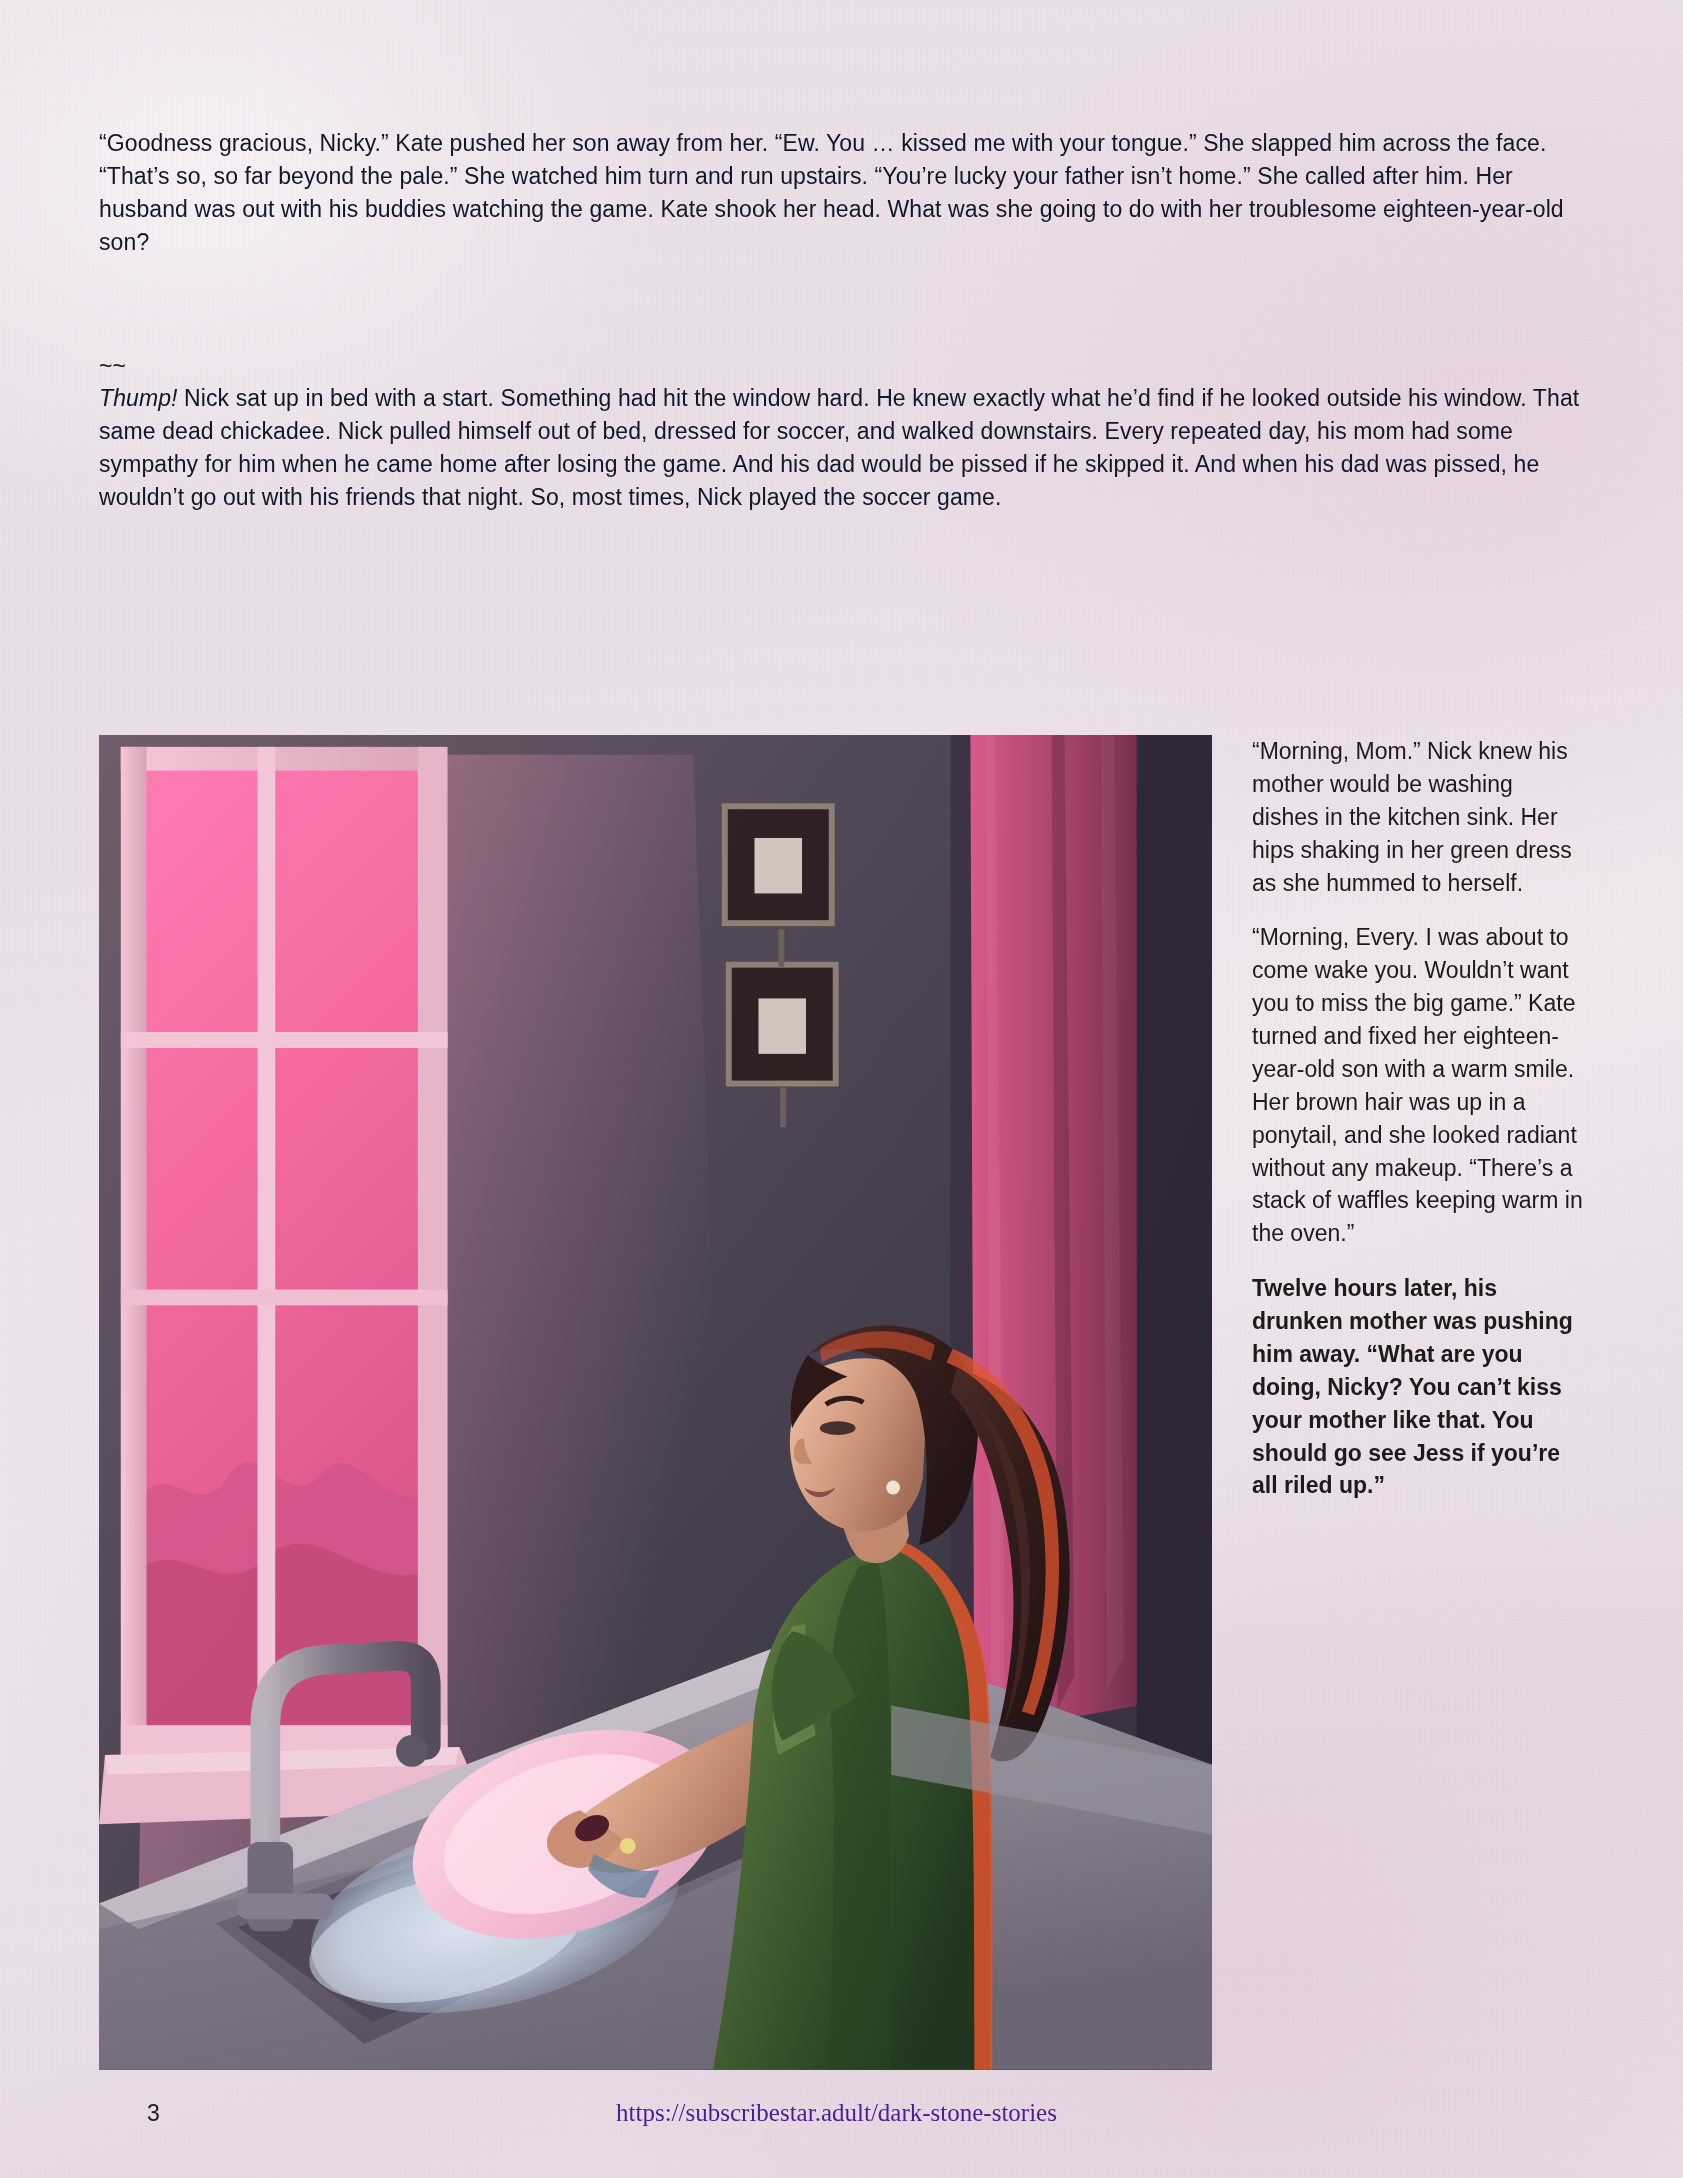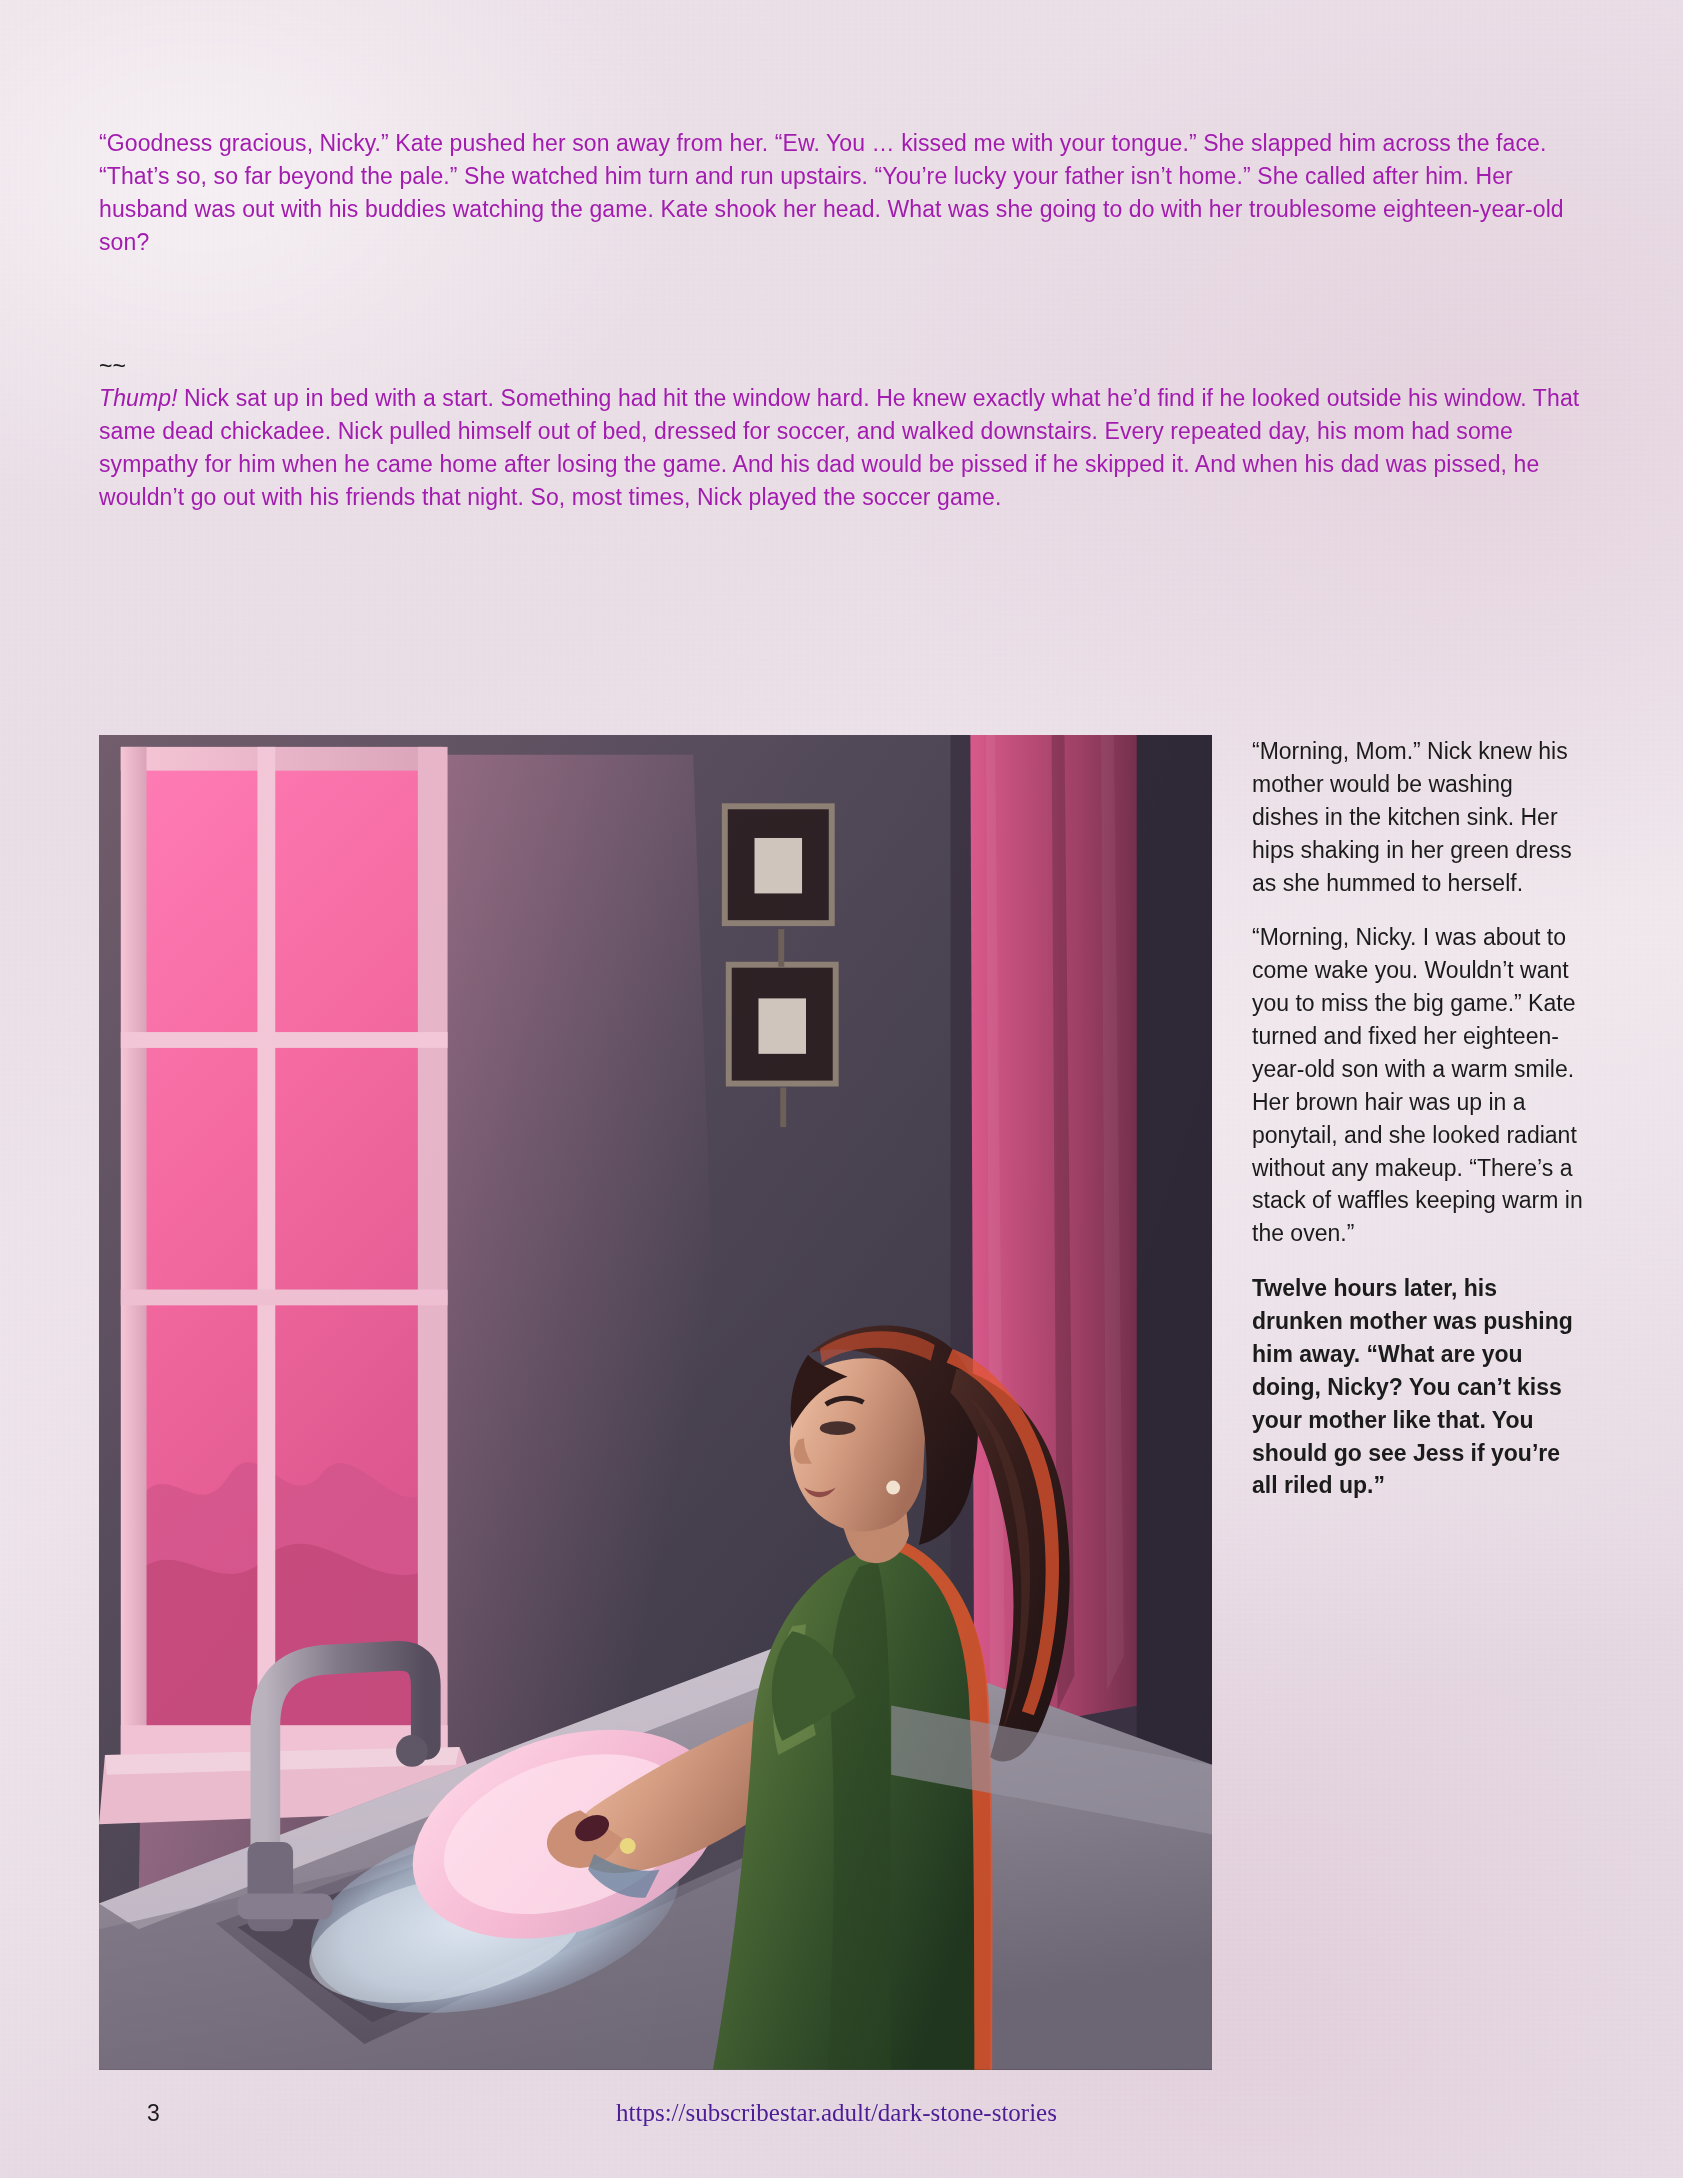--- a/index.html
+++ b/index.html
@@ -40,21 +40,21 @@
     position: absolute;
     left: 99px;
     top: 127px;
     width: 1485px;
   }
 
   p.body-text {
     margin: 0;
     font-size: 23px;
     line-height: 1.43;
-    color: #a21caf;
+    color: #0f172a;
     text-align: left;
     letter-spacing: 0.1px;
   }
 
   .para-1 { width: 1483px; }
 
   .tilde {
     margin: 0;
     font-size: 23px;
     line-height: 1.43;
@@ -300,21 +300,21 @@
 
       <path d="M800 980 L1124 1040 L1124 1110 L800 1050 Z" fill="#9a94a1" opacity="0.6"></path>
 
       <rect x="0" y="0" width="1124" height="1348" fill="url(#glowG)" opacity="0.08"></rect>
       <rect x="0" y="0" width="1124" height="1348" fill="none"></rect>
     </svg>
   </div>
 
   <div class="col-right">
     <p>“Morning, Mom.” Nick knew his mother would be washing dishes in the kitchen sink. Her hips shaking in her green dress as she hummed to herself.</p>
-    <p>“Morning, Nicky. I was about to come wake you. Wouldn’t want you to miss the big game.” Kate turned and fixed her eighteen-year-old son with a warm smile. Her brown hair was up in a ponytail, and she looked radiant without any makeup. “There’s a stack of waffles keeping warm in the oven.”</p>
+    <p>“Morning, Every. I was about to come wake you. Wouldn’t want you to miss the big game.” Kate turned and fixed her eighteen-year-old son with a warm smile. Her brown hair was up in a ponytail, and she looked radiant without any makeup. “There’s a stack of waffles keeping warm in the oven.”</p>
     <p>Twelve hours later, his drunken mother was pushing him away. “What are you doing, Nicky? You can’t kiss your mother like that. You should go see Jess if you’re all riled up.”</p>
   </div>
 </div>
 
 <div class="footer">
   <div class="page-num">3</div>
   <div class="footer-url">https://subscribestar.adult/dark-stone-stories</div>
 </div>
 
 

